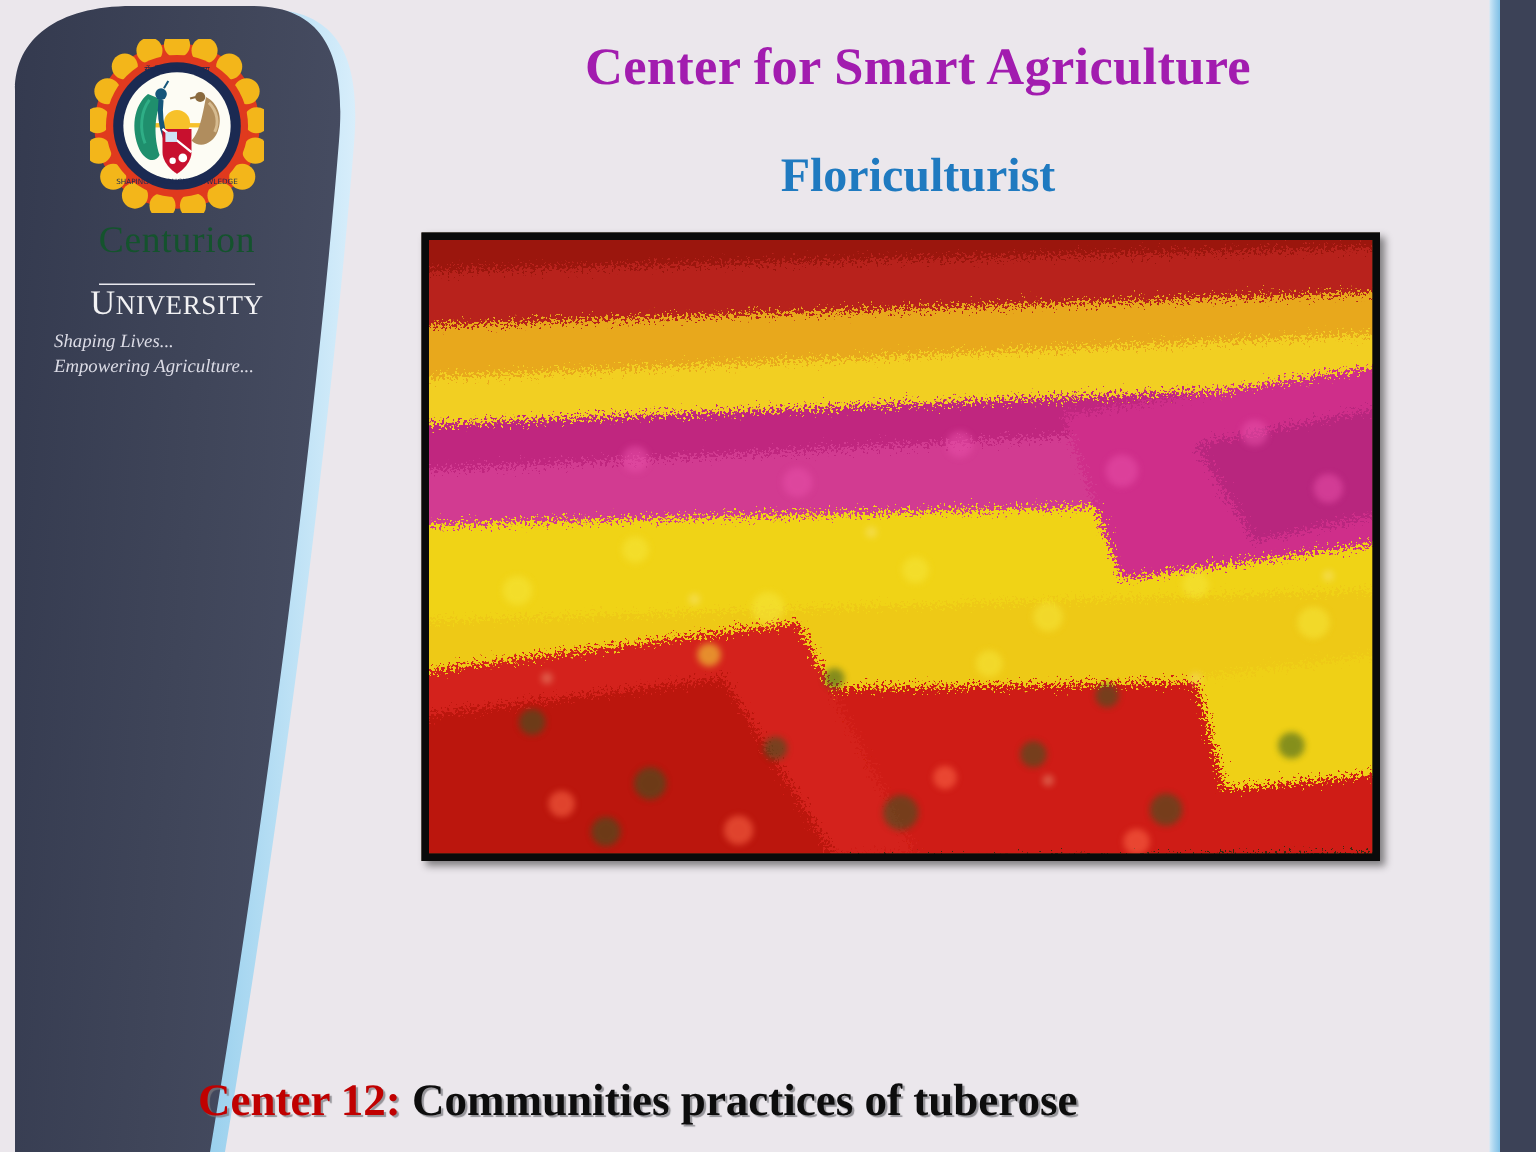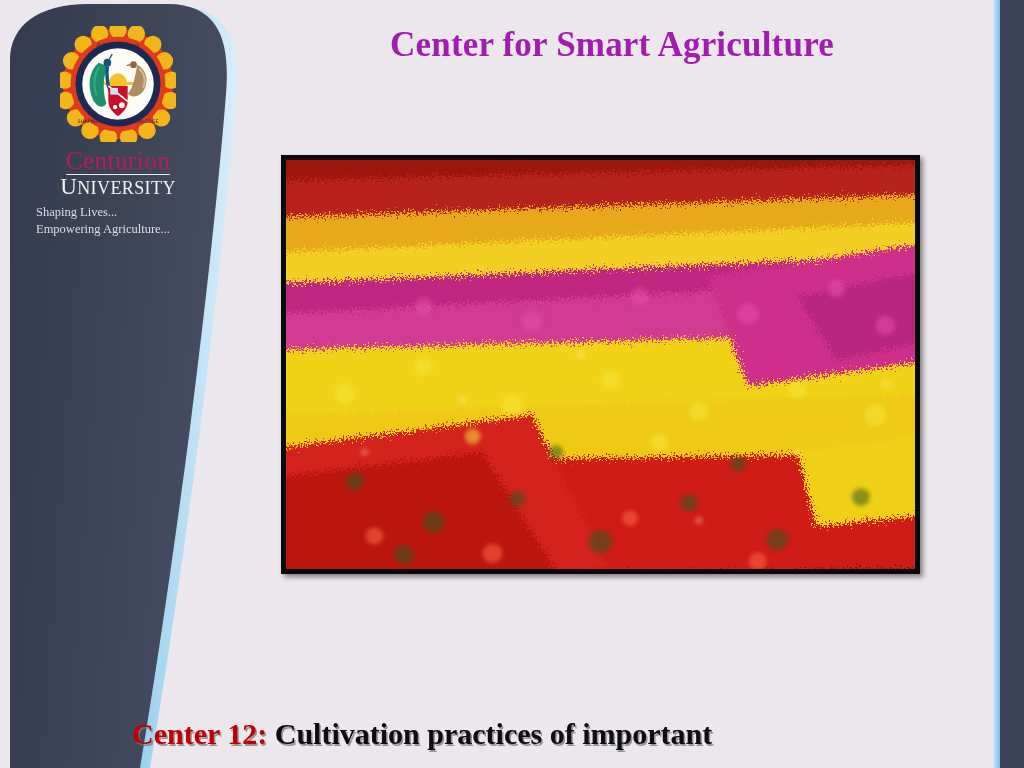--- a/index.html
+++ b/index.html
@@ -54,41 +54,42 @@
     text-align: center;
   }
   .emblem {
     width: 116px;
     height: 116px;
     margin: 0 auto;
     display: block;
   }
   .uni-name {
     margin-top: 6px;
-    color: #be185d;
+    color: #14532d;
     font-family: "Liberation Serif", serif;
     font-size: 25px;
     letter-spacing: 0.5px;
     line-height: 1.0;
-    padding-bottom: 1px;
+    padding-bottom: 16px;
     border-bottom: 1.6px solid #e8e8ee;
     display: inline-block;
   }
   .uni-word2 {
     color: #f2f2f4;
     font-family: "Liberation Serif", serif;
     font-size: 23px;
     line-height: 1.05;
     letter-spacing: 0.4px;
   }
   .uni-word2 .sm { font-size: 18px; margin-top: 16px; }
   .tagline {
     margin-top: 5px;
     color: #dcdce6;
     font-family: "Liberation Serif", serif;
+    font-style: italic;
     font-size: 12.5px;
     line-height: 1.35;
     text-align: left;
     padding-left: 18px;
   }
 
   
   .title-main {
     position: absolute;
     left: 232px;
@@ -258,20 +259,21 @@
     </svg>
     <div class="uni-name">Centurion</div>
     <div class="uni-word2"><span>U</span><span class="sm">NIVERSITY</span></div>
     <div class="tagline">
       <div>Shaping Lives...</div>
       <div>Empowering Agriculture...</div>
     </div>
   </div>
 
   <div class="title-main">Center for Smart Agriculture</div>
+  <div class="title-sub">Floriculturist</div>
 
   <div class="picture-frame">
     <svg viewBox="0 0 640 420" preserveAspectRatio="none" xmlns="http://www.w3.org/2000/svg">
       <defs>
         <filter id="grain" x="0" y="0" width="100%" height="100%">
           <feTurbulence type="fractalNoise" baseFrequency="0.55" numOctaves="4" seed="7" result="n"></feTurbulence>
           <feDisplacementMap in="SourceGraphic" in2="n" scale="22" xChannelSelector="R" yChannelSelector="G"></feDisplacementMap>
         </filter>
         <filter id="soft">
             <feGaussianBlur stdDeviation="2.2"></feGaussianBlur>
@@ -346,16 +348,16 @@
             <circle cx="80" cy="300" r="4"></circle>
         </g>
       </g>
       <rect x="0" y="0" width="640" height="420" fill="none"></rect>
     </svg>
   </div>
 
 
   <div class="session-line">
     <span class="tag">Center 12:</span>
-    <span>Cultivation practices of  important</span>
+    <span>Communities practices of  tuberose</span>
   </div>
 
 </div>
 
 </body></html>

